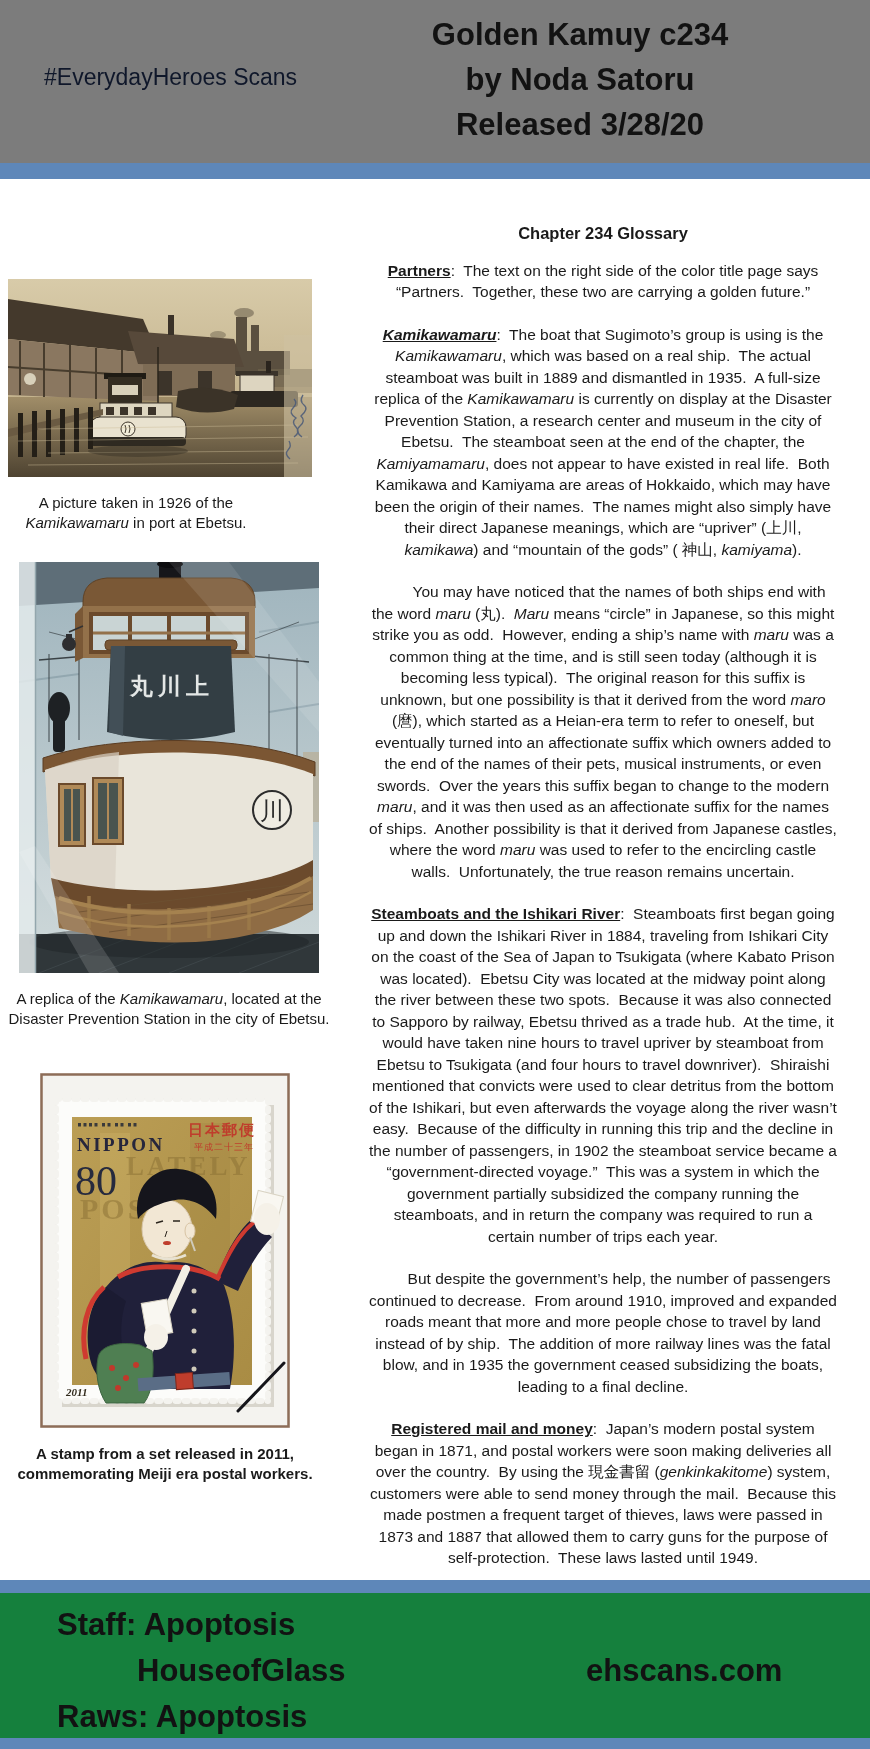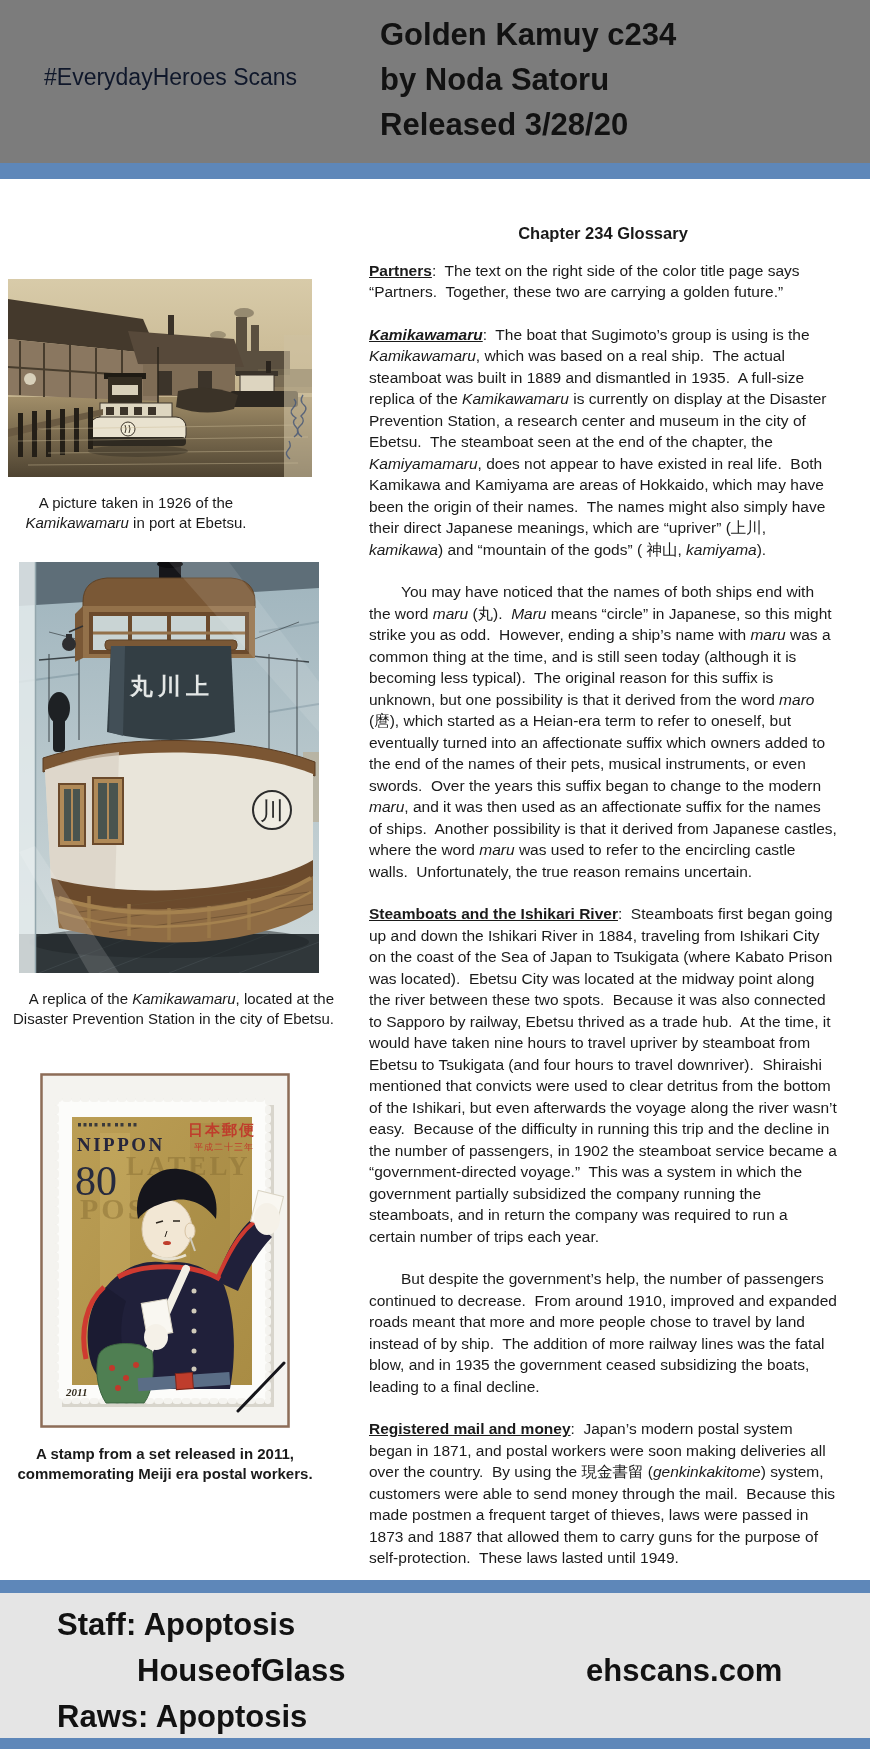--- a/index.html
+++ b/index.html
@@ -3,54 +3,54 @@
 <meta charset="utf-8">
 <style>
   * { box-sizing: border-box; }
   html,body { margin:0; padding:0; background:#ffffff; }
   .page { position:relative; width:870px; height:1749px; overflow:hidden; background:#ffffff;
           font-family:"Liberation Sans", sans-serif; color:#1a1a1a; }
 
   
   .header { position:absolute; left:0; top:0; width:870px; height:163px; background:#7c7c7c; }
   .group-name { position:absolute; left:44px; top:64px; font-size:23px; font-weight:400; color:#0f172a; }
-  .release-title { position:absolute; left:380px; top:12px; width:400px; text-align:left;
+  .release-title { position:absolute; left:380px; top:12px; width:400px; text-align:center;
                    font-size:31px; font-weight:700; line-height:45px; color:#121212; }
 
   .bar { position:absolute; left:0; width:870px; background:#5e87b9; }
   .bar-top  { top:163px;  height:16px; }
   .bar-mid  { top:1580px; height:13px; }
   .bar-edge { top:1738px; height:11px; }
 
-  .footer { position:absolute; left:0; top:1593px; width:870px; height:145px; background:#e5e5e5;
+  .footer { position:absolute; left:0; top:1593px; width:870px; height:145px; background:#15803d;
             font-weight:700; font-size:31px; color:#121212; }
   .footer .staff-1 { position:absolute; left:57px;  top:14px; }
   .footer .staff-2 { position:absolute; left:137px; top:60px; }
   .footer .site    { position:absolute; left:586px; top:60px; }
   .footer .raws    { position:absolute; left:57px;  top:106px; }
 
   
   .glossary { position:absolute; left:353px; top:179px; width:500px; font-size:15.5px; line-height:21.5px; }
   .glossary-title { margin:44px 0 15px; text-align:center; font-weight:700; font-size:16.5px; }
-  .entry { margin:21px 16px 0; white-space:pre-wrap; }
+  .entry { margin:21px 16px 0; white-space:pre-wrap;text-align:center; }
   .entry.first  { margin-top:15px; }
   .entry.indent { text-indent:32px; }
   .term { font-weight:700; text-decoration:underline; }
   .it   { font-style:italic; }
   .bold { font-weight:700; }
   .support { margin-top:22px; text-align:center; font-weight:700; }
 
   
   .figure { position:absolute; }
   .fig-1 { left:8px;  top:279px;  width:256px; }
   .fig-2 { left:19px; top:562px;  width:348px; }
   .fig-3 { left:40px; top:1073px; width:250px; }
   .fig-caption { margin:16px auto 0; text-align:center; font-size:15px; line-height:20px; }
   .fig-1 .fig-caption { width:250px; }
-  .fig-2 .fig-caption { width:330px; margin-left:-15px;text-align:right; }
+  .fig-2 .fig-caption { width:330px; margin-left:-15px; }
   .fig-3 .fig-caption { width:300px; margin-left:-25px; font-weight:700; }
   svg { display:block; }
 </style>
 </head>
 <body>
 
 <div class="page">
 
   <div class="header">
     <div class="group-name">#EverydayHeroes Scans</div>

